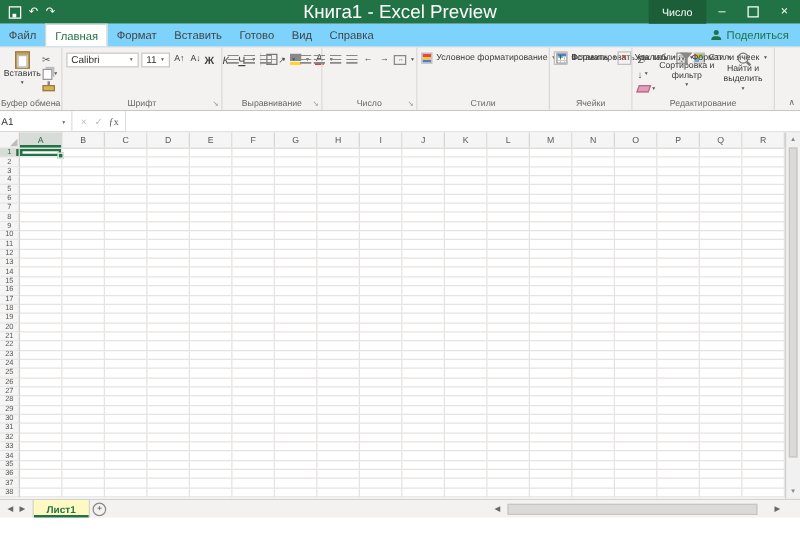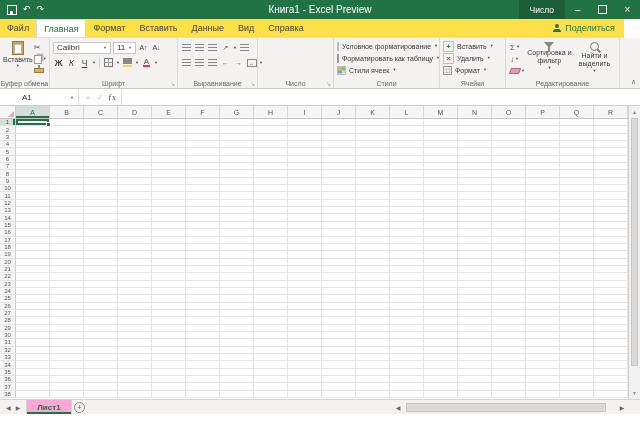--- a/index.html
+++ b/index.html
@@ -7,28 +7,28 @@
        font-family:"Liberation Sans",sans-serif;user-select:none;color:#333}
 
   
   .titlebar{position:absolute;top:0;left:0;right:0;height:19px;background:#217346;color:#fff;
             display:flex;align-items:center}
   .qat{display:flex;align-items:center;gap:6px;padding-left:7px;z-index:2}
   .ic-save{width:8px;height:8px;border:1px solid #fff;position:relative;display:inline-block}
   .ic-save:after{content:"";position:absolute;left:2px;bottom:0;width:3px;height:3px;background:#fff}
   .qat .glyph{font-size:9px;line-height:1}
   .qat .caret{font-size:4px;line-height:1;margin-left:-3px}
-  .title{position:absolute;left:0;right:0;text-align:center;font-size:10px;color:#fff;pointer-events:none}
+  .title{position:absolute;left:0;right:0;text-align:center;font-size:15px;color:#fff;pointer-events:none}
   .tb-right{margin-left:auto;display:flex;align-items:stretch;height:100%;z-index:2}
   .signin{background:#1b5e38;font-size:8.5px;padding:0 11px;display:flex;align-items:center}
   .winbtn{width:25px;display:flex;align-items:center;justify-content:center;font-size:10px;line-height:1}
   .ic-maxi{width:7px;height:7px;border:1px solid #fff;display:inline-block}
 
   
-  .tabrow{position:absolute;top:19px;left:0;right:16px;height:19px;background:#fde047;
+  .tabrow{position:absolute;top:19px;left:0;right:0;height:19px;background:#7dd3fc;
           display:flex;align-items:stretch;font-size:9px;color:#444;border-bottom:1px solid #e0dedc;box-sizing:border-box}
   .tab{padding:0 7px;display:flex;align-items:center;white-space:nowrap}
   .tab.active{background:#fff;color:#217346;border:1px solid #d8d6d4;border-bottom:none}
   .tellme{display:flex;align-items:center;gap:4px;color:#5a5856;padding:0 9px;white-space:nowrap}
   .bulb{width:7px;height:7px;border:1px solid #777;border-radius:50%;position:relative;display:inline-block}
   .bulb:after{content:"";position:absolute;left:2px;bottom:-3px;width:2px;height:2px;background:#777}
   .share{margin-left:auto;display:flex;align-items:center;gap:4px;color:#217346;padding-right:9px;white-space:nowrap}
   .person{width:8px;height:8px;position:relative;display:inline-block}
   .person:before{content:"";position:absolute;left:2px;top:0;width:4px;height:4px;border-radius:50%;background:#217346}
   .person:after{content:"";position:absolute;left:0;bottom:0;width:8px;height:3px;border-radius:3px 3px 0 0;background:#217346}
@@ -46,21 +46,21 @@
   .gbody{display:flex;height:100%}
   .bigbtn{width:30px;display:flex;flex-direction:column;align-items:center;font-size:7px;color:#3b3a39;text-align:center;gap:1px;padding-top:1px}
   .bigbtn .caret{font-size:4px;color:#555}
   .ic-clipboard{width:10px;height:12px;background:#c9a35c;border:1px solid #9a7b3e;position:relative;display:inline-block}
   .ic-clipboard:after{content:"";position:absolute;left:1px;top:2px;width:6px;height:8px;background:#fff;border:1px solid #bbb}
   .minicol{display:flex;flex-direction:column;gap:1px;padding-top:2px}
   .mini{height:11px;display:flex;align-items:center;gap:1px;font-size:8px;color:#555;padding:0 1px}
   .ic-copy{width:6px;height:7px;border:1px solid #999;background:#fff;box-shadow:2px -2px 0 -0.5px #bbb;display:inline-block}
   .ic-painter{width:8px;height:3px;background:#d8b25a;border:1px solid #9a7b3e;position:relative;display:inline-block}
   .ic-painter:after{content:"";position:absolute;left:3px;top:-4px;width:2px;height:3px;background:#8a8886}
-  .rows{display:flex;flex-direction:column}
+  .rows{display:flex;flex-direction:row}
   .row{display:flex;align-items:center;gap:2px;height:15px}
   .combo{background:#fff;border:1px solid #c8c6c4;height:12px;box-sizing:border-box;display:flex;align-items:center;font-size:8px;padding:0 3px;color:#333}
   .combo .caret{margin-left:auto;font-size:4px;color:#666;padding-left:2px}
   .combo-font{width:58px}.combo-size{width:23px}.combo-num{width:62px}
   .fbtn{min-width:11px;height:13px;display:flex;align-items:center;justify-content:center;font-size:8.5px;color:#444}
   .fbtn.b{font-weight:bold}.fbtn.i{font-style:italic}.fbtn.u{text-decoration:underline}
   .fbtn.sm{font-size:7px}
   .caret{font-size:4px;color:#555;line-height:1}
   .vsep{width:1px;height:11px;background:#dcdad8;margin:0 1px}
   .ic-borders{width:9px;height:9px;border:1px solid #777;box-sizing:border-box;display:inline-block;
@@ -92,21 +92,21 @@
   .bigbtn2{display:flex;flex-direction:column;align-items:center;text-align:center;font-size:7px;line-height:8px;color:#3b3a39;padding-top:2px;gap:1px}
   .w-sort{width:48px}.w-find{width:44px}
   .ic-funnel{width:0;height:0;border-left:5px solid #0000;border-right:5px solid #0000;border-top:6px solid #8a8886;position:relative;display:inline-block}
   .ic-funnel:after{content:"";position:absolute;left:-1px;top:-1px;width:2px;height:5px;background:#8a8886}
   .ic-search{width:7px;height:7px;border:1.5px solid #777;border-radius:50%;position:relative;display:inline-block}
   .ic-search:after{content:"";position:absolute;width:4px;height:1.5px;background:#777;transform:rotate(45deg);right:-3px;bottom:-1px}
 
   
   .formulabar{position:absolute;top:89px;left:0;right:0;height:17px;background:#fff;
               border-bottom:1px solid #cfcdcb;box-sizing:border-box;display:flex;align-items:stretch;font-size:8px}
-  .namebox{width:44px;display:flex;align-items:center;padding-left:22px;color:#333}
+  .namebox{width:44px;display:flex;align-items:center;padding-left:1px;color:#333}
   .namecaret{width:12px;display:flex;align-items:center;justify-content:center;font-size:4px;color:#666;border-right:1px solid #e0dedc}
   .fxzone{display:flex;align-items:center;border-right:1px solid #e0dedc;padding:0 3px}
   .fxzone span{width:12px;text-align:center}
   .dis{color:#c0bebc}
   .fx{color:#555;font-family:"Liberation Serif",serif;}
   .formulafield{flex:1;background:#fff}
 
   
   .colheaders{position:absolute;top:106px;left:0;width:628px;height:13px;display:flex;background:#f5f5f5;
               border-bottom:1px solid #c9c7c5;box-sizing:border-box}
@@ -128,21 +128,21 @@
   .vscroll{position:absolute;top:106px;right:0;width:12px;height:293px;background:#f1f1f1;
            border-left:1px solid #d4d2d0;box-sizing:border-box;display:flex;flex-direction:column;align-items:center}
   .varrow{height:12px;width:100%;display:flex;align-items:center;justify-content:center;font-size:5px;color:#8a8886}
   .vthumb{width:7px;height:248px;background:#dcdad8;border:1px solid #c8c6c4;box-sizing:border-box}
   .vspacer{flex:1}
 
   
   .sheetbar{position:absolute;top:399px;left:0;right:0;height:15px;background:#f3f2f1;border-top:1px solid #d4d2d0;
             box-sizing:border-box;display:flex;align-items:stretch;font-size:8px}
   .navbtns{display:flex;align-items:center;gap:5px;padding:0 6px;color:#6a6866;font-size:6px}
-  .sheettab{background:#f9a8d4;color:#217346;font-weight:bold;display:flex;align-items:center;padding:0 10px;
+  .sheettab{background:#fef9c3;color:#217346;font-weight:bold;display:flex;align-items:center;padding:0 10px;
             border-left:1px solid #d4d2d0;border-right:1px solid #d4d2d0;box-shadow:inset 0 -2px 0 #217346}
   .addsheet{width:16px;display:flex;align-items:center;justify-content:center}
   .addsheet i{width:9px;height:9px;border:1px solid #8a8886;border-radius:50%;font-style:normal;font-size:7px;
               display:flex;align-items:center;justify-content:center;color:#555;line-height:1}
   .hscroll{margin-left:auto;width:236px;display:flex;align-items:center}
   .harrow{width:12px;text-align:center;font-size:6px;color:#6a6866}
   .htrack{flex:1;height:13px;display:flex;align-items:center;position:relative}
   .hthumb{height:9px;width:200px;background:#dcdad8;border:1px solid #c8c6c4;box-sizing:border-box;margin:0 2px}
   .hscroll-pad{width:12px}
 
@@ -183,21 +183,21 @@
         </div>
       <div class="winbtn">×</div>
     </div>
   </div>
 
   <div class="tabrow">
     <div class="tab">Файл</div>
     <div class="tab active">Главная</div>
     <div class="tab">Формат</div>
     <div class="tab">Вставить</div>
-    <div class="tab">Данные</div>
+    <div class="tab">Готово</div>
     <div class="tab">Вид</div>
     <div class="tab">Справка</div>
     <div class="share">
       <span class="person"></span>
       <span>Поделиться</span>
     </div>
   </div>
 
   <div class="ribbon">
 

